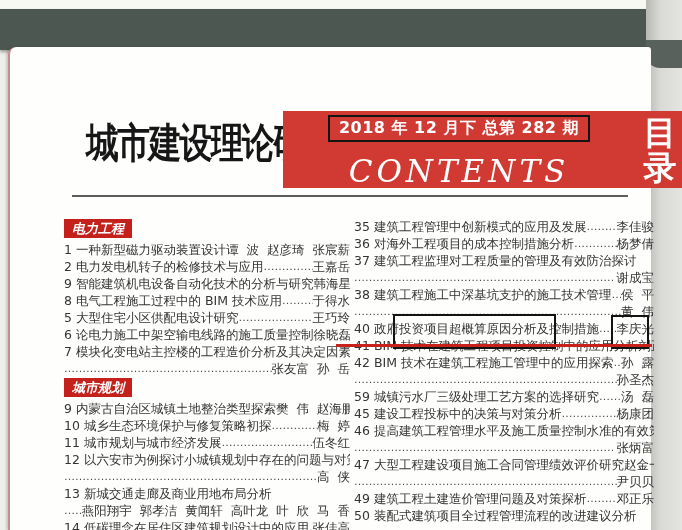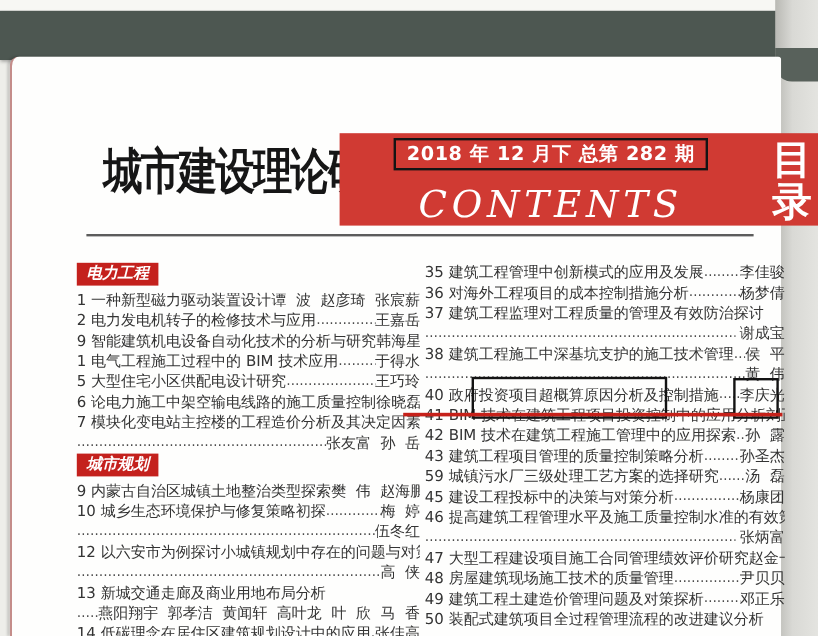--- a/index.html
+++ b/index.html
@@ -84,21 +84,21 @@
           <span class="t">2 电力发电机转子的检修技术与应用</span>
           <span class="dots">………………………………………………………………………………………………………………………………………………………………</span>
           <span class="a">王嘉岳</span>
         </div>
         <div class="entry">
           <span class="t">9 智能建筑机电设备自动化技术的分析与研究</span>
           <span class="dots">………………………………………………………………………………………………………………………………………………………………</span>
           <span class="a">韩海星</span>
         </div>
         <div class="entry">
-          <span class="t">1 电气工程施工过程中的 BIM 技术应用</span>
+          <span class="t">8 电气工程施工过程中的 BIM 技术应用</span>
           <span class="dots">………………………………………………………………………………………………………………………………………………………………</span>
           <span class="a">于得水</span>
         </div>
         <div class="entry">
           <span class="t">5 大型住宅小区供配电设计研究</span>
           <span class="dots">………………………………………………………………………………………………………………………………………………………………</span>
           <span class="a">王巧玲</span>
         </div>
         <div class="entry">
           <span class="t">6 论电力施工中架空输电线路的施工质量控制</span>
@@ -118,20 +118,21 @@
           <span class="t">9 内蒙古自治区城镇土地整治类型探索</span>
           <span class="dots">………………………………………………………………………………………………………………………………………………………………</span>
           <span class="a">樊  伟  赵海鹏</span>
         </div>
         <div class="entry">
           <span class="t">10 城乡生态环境保护与修复策略初探</span>
           <span class="dots">………………………………………………………………………………………………………………………………………………………………</span>
           <span class="a">梅  婷</span>
         </div>
         <div class="entry">
+          <span class="t">11 城市规划与城市经济发展</span>
           <span class="dots">………………………………………………………………………………………………………………………………………………………………</span>
           <span class="a">伍冬红</span>
         </div>
         <div class="entry">
           <span class="t">12 以六安市为例探讨小城镇规划中存在的问题与对策</span>
         </div>
         <div class="entry">
           <span class="t"></span>
           <span class="dots">………………………………………………………………………………………………………………………………………………………………</span>
           <span class="a">高  侠</span>
@@ -187,21 +188,20 @@
           <span class="t">41 BIM 技术在建筑工程项目投资控制中的应用分析</span>
           <span class="dots">………………………………………………………………………………………………………………………………………………………………</span>
           <span class="a">刘正涛</span>
         </div>
         <div class="entry">
           <span class="t">42 BIM 技术在建筑工程施工管理中的应用探索</span>
           <span class="dots">………………………………………………………………………………………………………………………………………………………………</span>
           <span class="a">孙  露</span>
         </div>
         <div class="entry">
-          <span class="t">43 建筑工程项目管理的质量控制策略分析</span>
           <span class="dots">………………………………………………………………………………………………………………………………………………………………</span>
           <span class="a">孙圣杰</span>
         </div>
         <div class="entry">
           <span class="t">59 城镇污水厂三级处理工艺方案的选择研究</span>
           <span class="dots">………………………………………………………………………………………………………………………………………………………………</span>
           <span class="a">汤  磊</span>
         </div>
         <div class="entry">
           <span class="t">45 建设工程投标中的决策与对策分析</span>
@@ -215,21 +215,20 @@
           <span class="t"></span>
           <span class="dots">………………………………………………………………………………………………………………………………………………………………</span>
           <span class="a"> 张炳富</span>
         </div>
         <div class="entry">
           <span class="t">47 大型工程建设项目施工合同管理绩效评价研究</span>
           <span class="dots">………………………………………………………………………………………………………………………………………………………………</span>
           <span class="a">赵金一</span>
         </div>
         <div class="entry">
-          <span class="t">48 房屋建筑现场施工技术的质量管理</span>
           <span class="dots">………………………………………………………………………………………………………………………………………………………………</span>
           <span class="a">尹贝贝</span>
         </div>
         <div class="entry">
           <span class="t">49 建筑工程土建造价管理问题及对策探析</span>
           <span class="dots">………………………………………………………………………………………………………………………………………………………………</span>
           <span class="a">邓正乐</span>
         </div>
         <div class="entry">
           <span class="t">50 装配式建筑项目全过程管理流程的改进建议分析</span>

